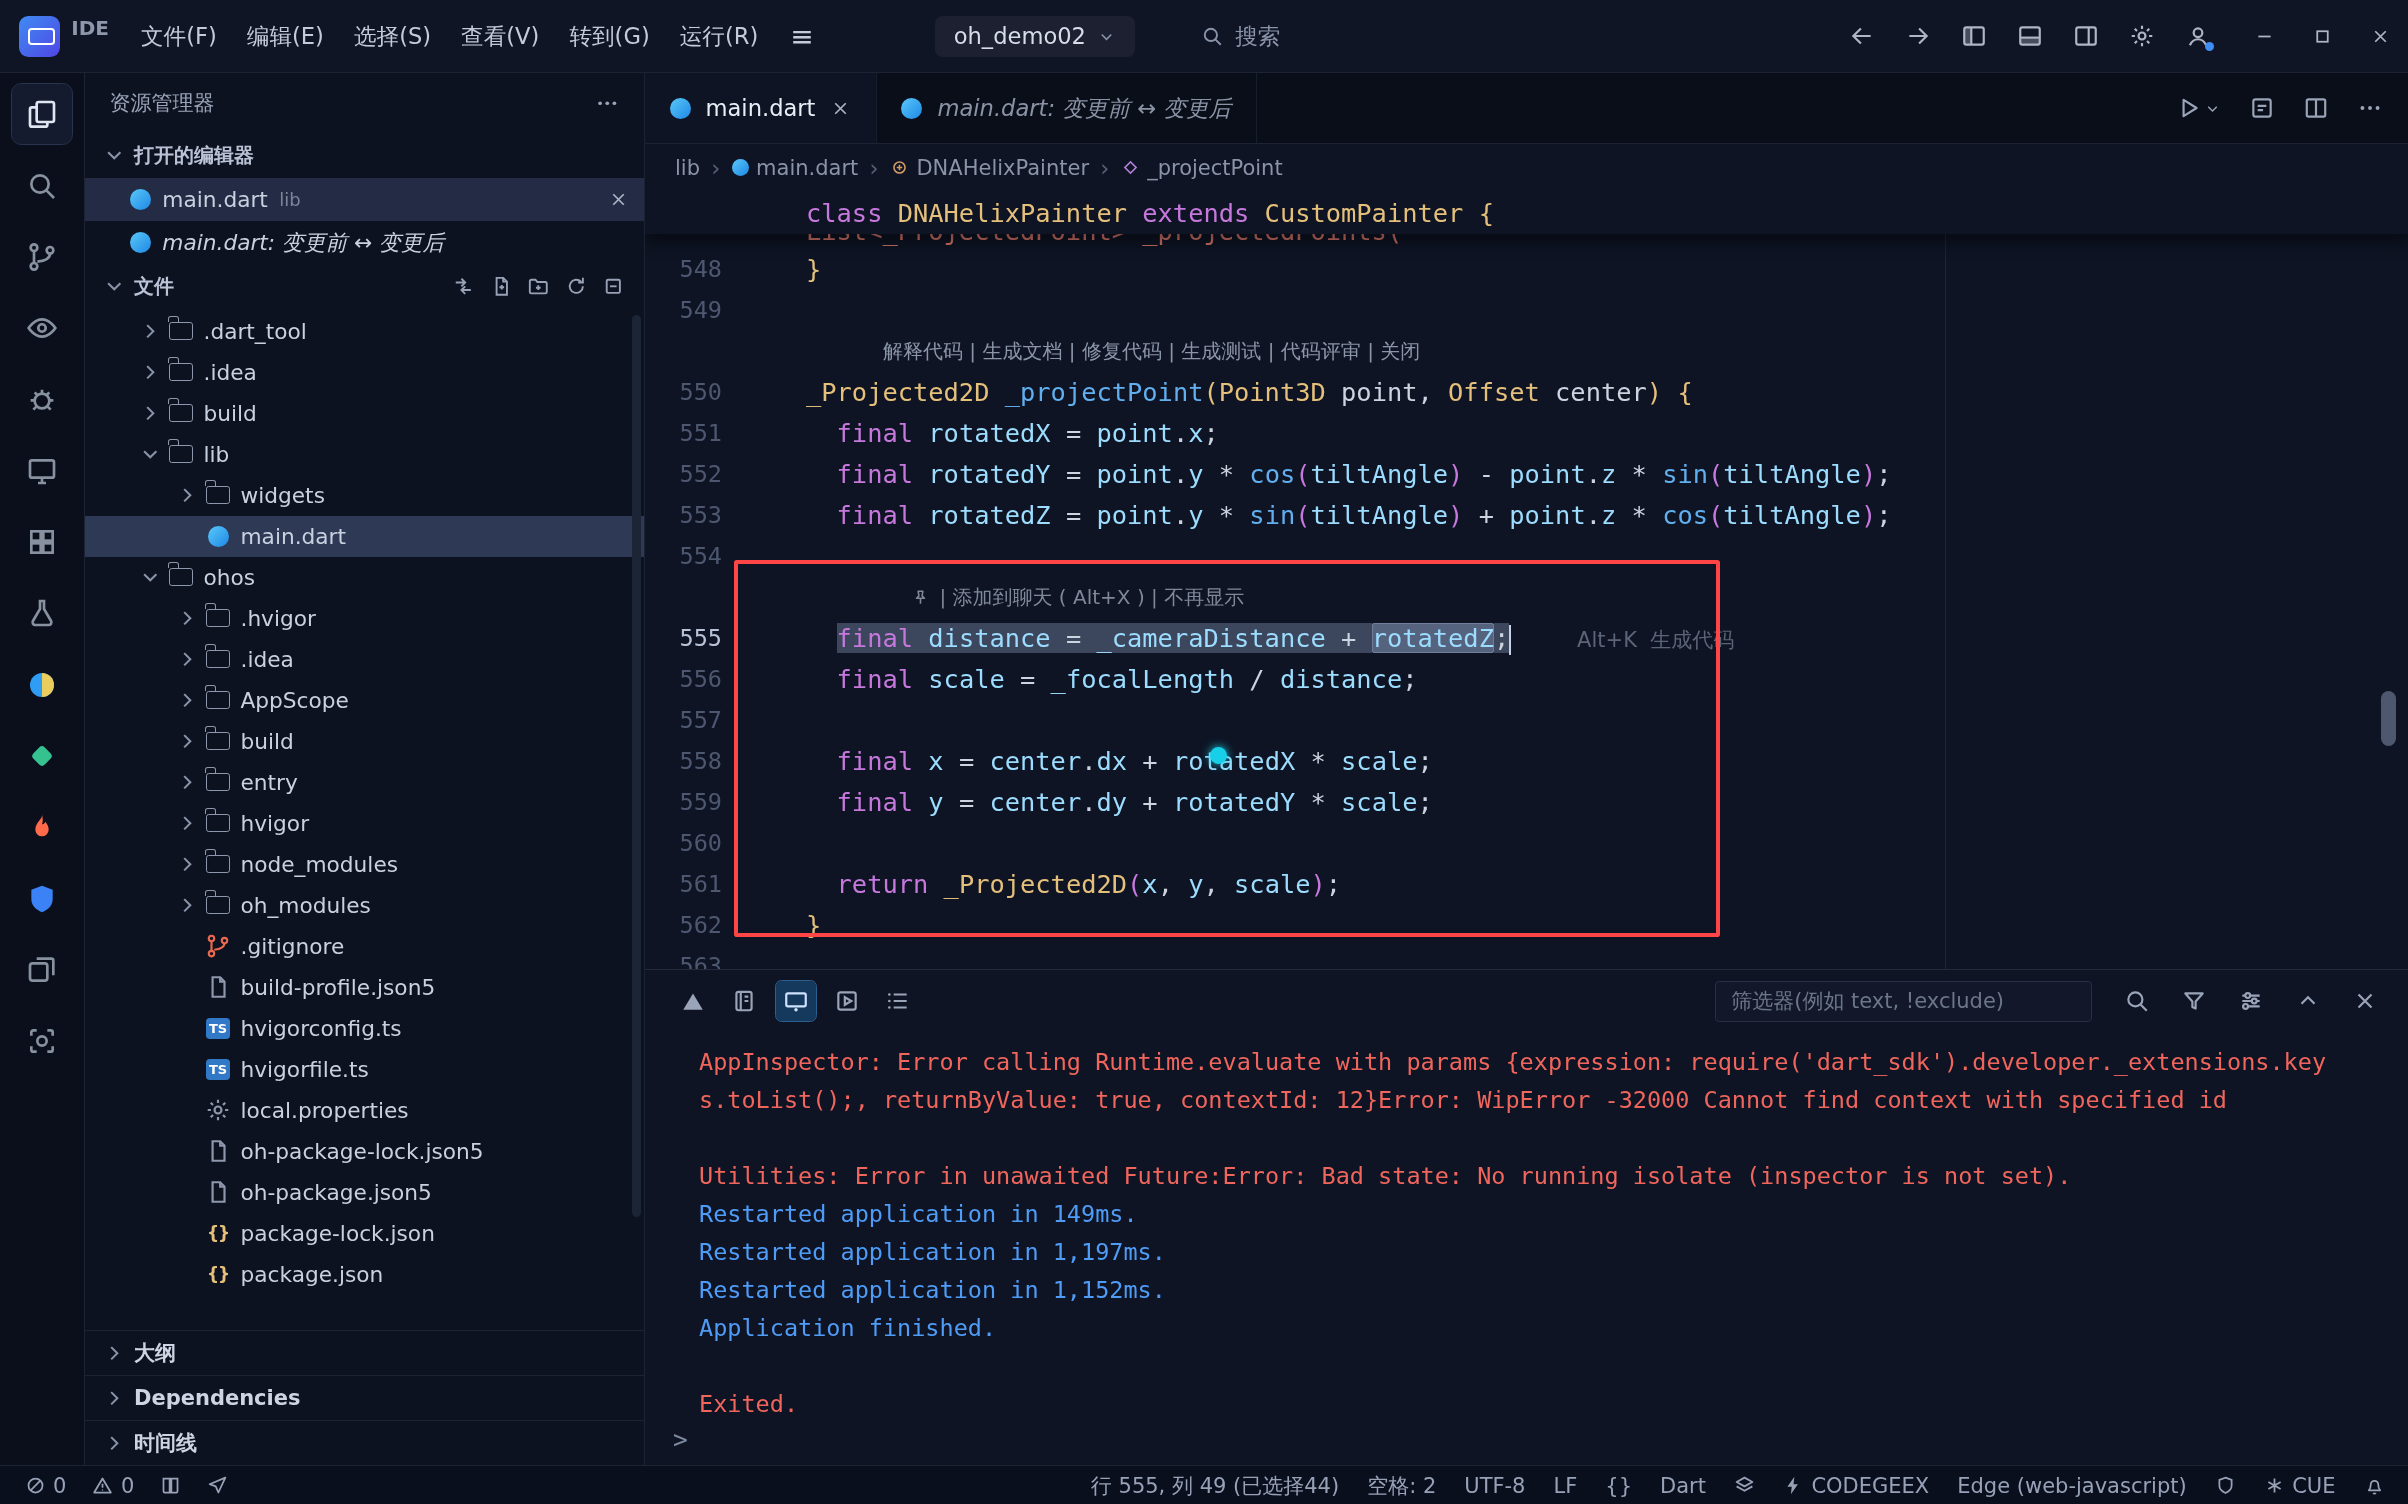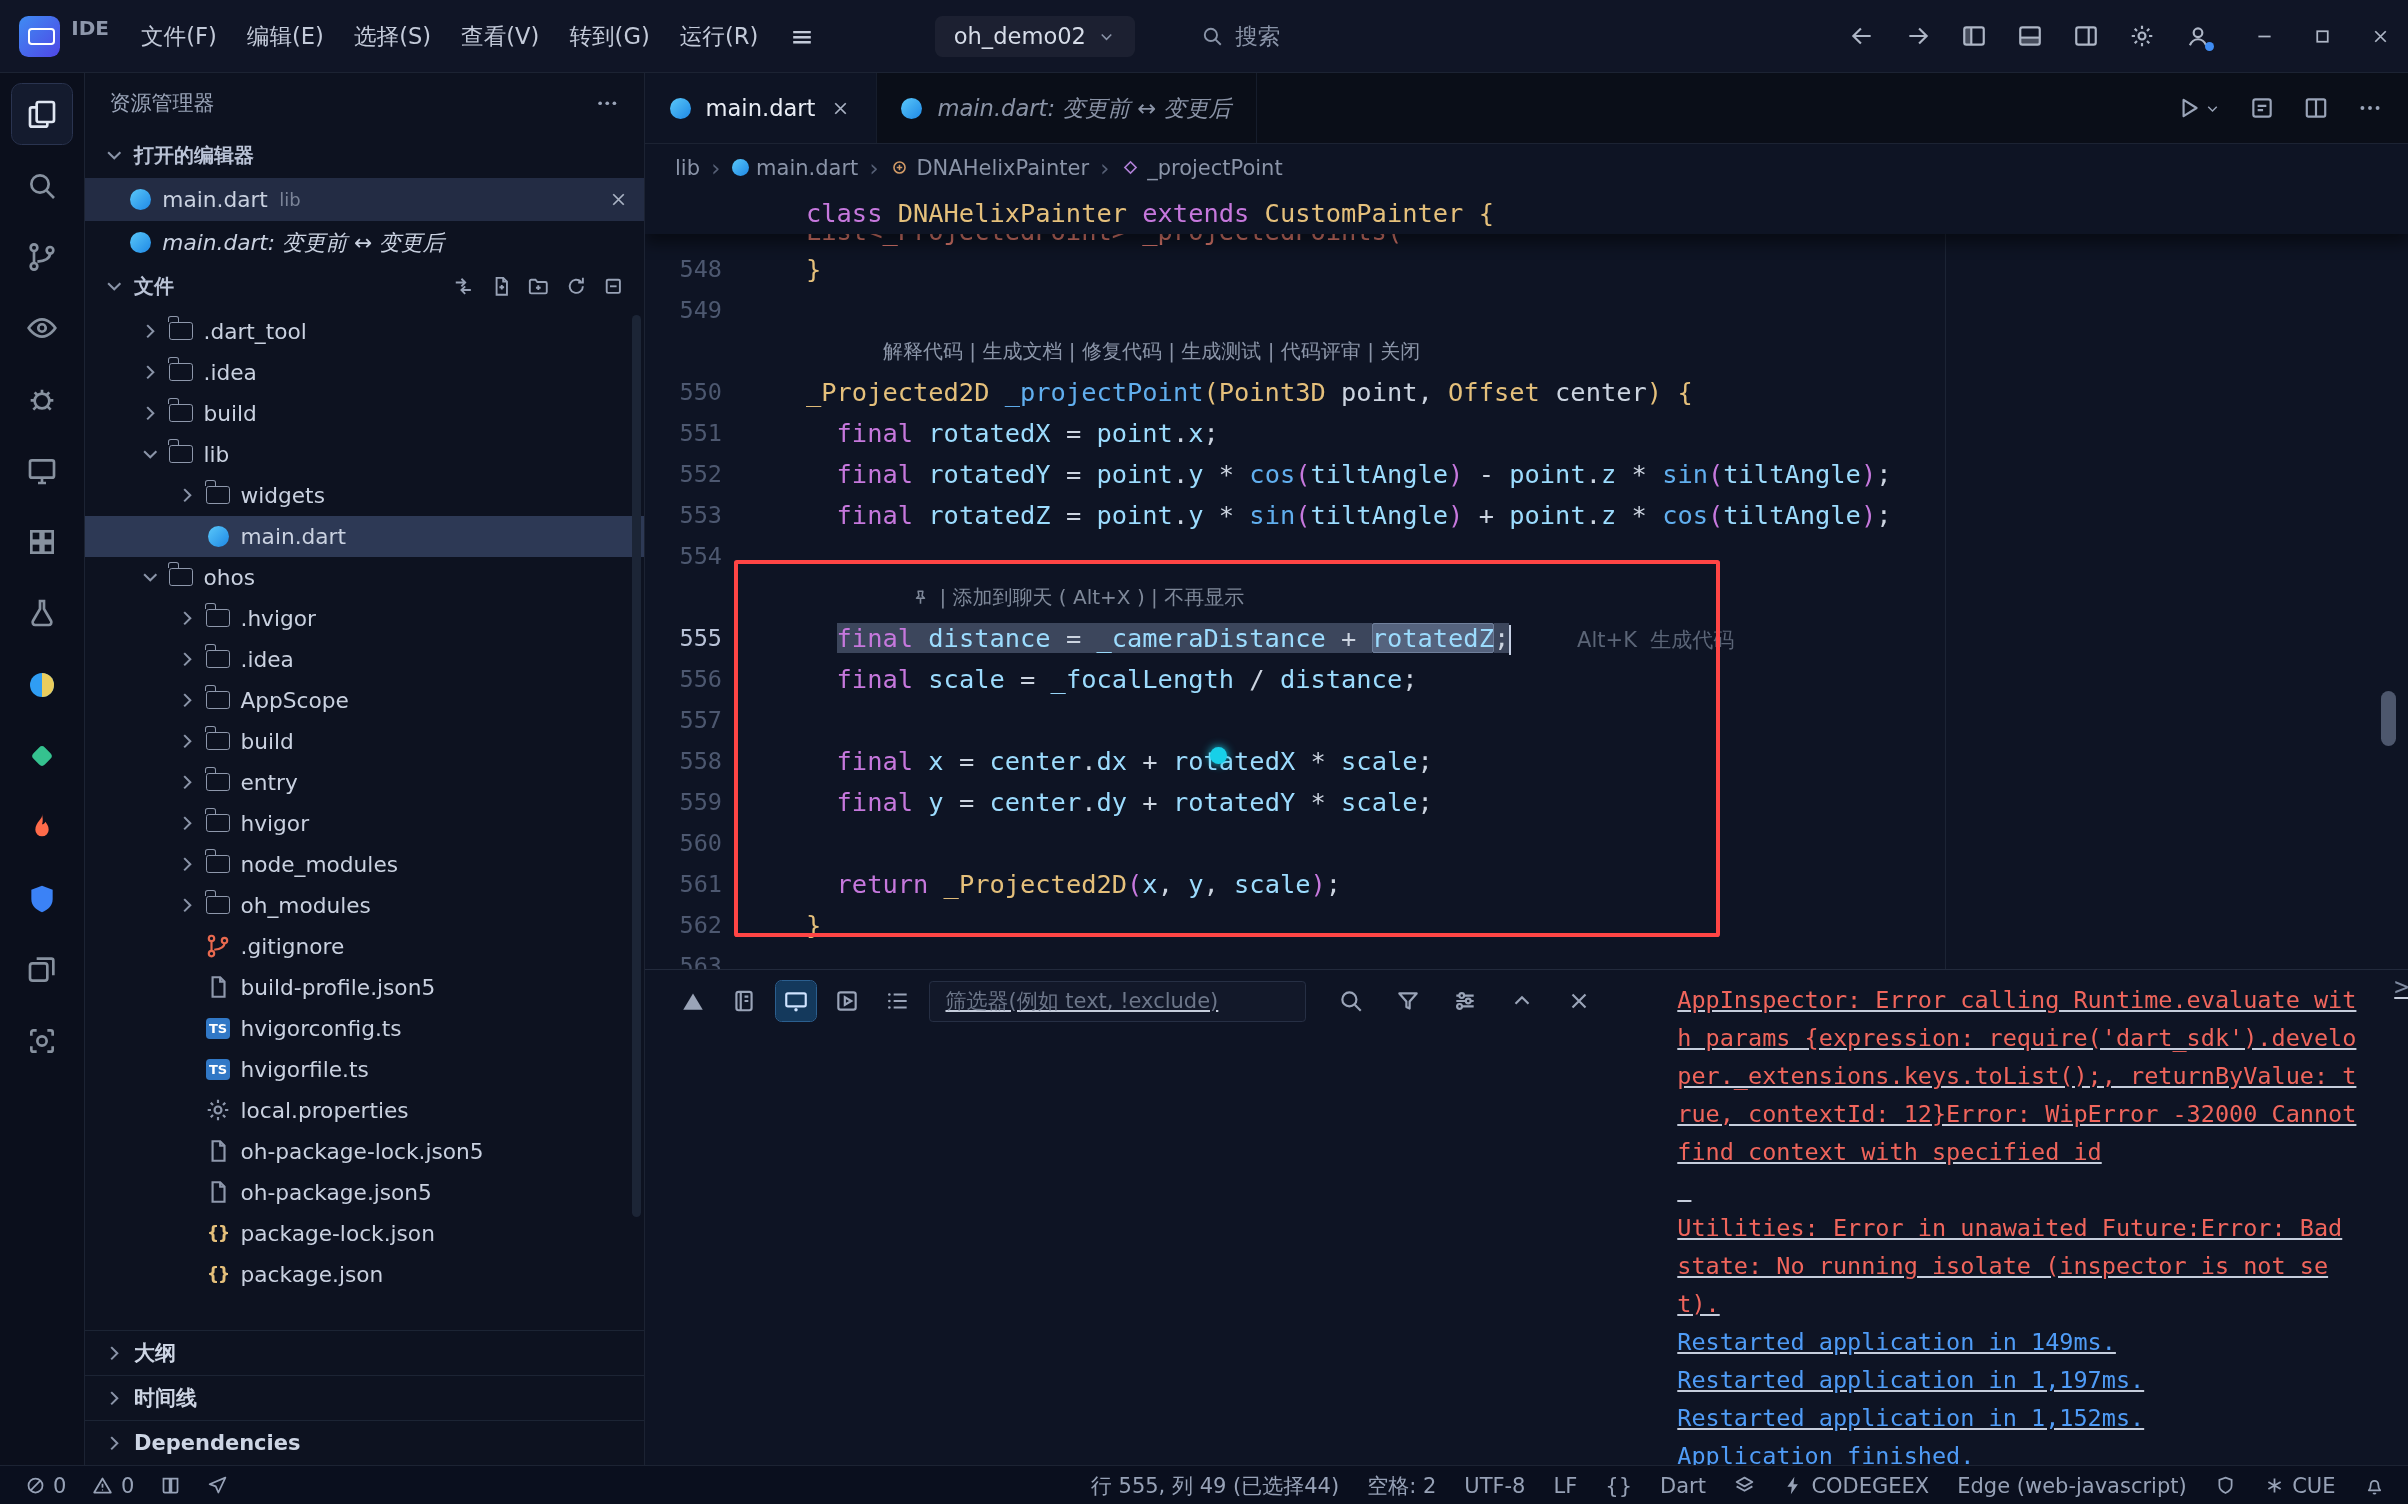--- a/index.html
+++ b/index.html
@@ -104,21 +104,21 @@
   .caret { display:inline-block; width:1.9px; height:30px; background:#c8d2e6; vertical-align:middle; }
   .ct-lens { margin-left:161px; color:#8b95a8; font-size:20px; font-family:"DejaVu Sans","Liberation Sans",sans-serif; }
   .ct-hint { margin-left:189px; color:#7e8899; font-size:20px; font-family:"DejaVu Sans","Liberation Sans",sans-serif; display:flex; align-items:center; gap:9.4px; }
   .ct-hint .ic { width:19px; height:19px; }
   .dotwrap { position:relative; display:inline-block; width:0; }
   .click-dot { position:absolute; left:-8.5px; top:-22.6px; width:17px; height:17px; border-radius:50%; background:#17d0e8; box-shadow:0 0 9.4px #17d0e8; }
   .red-box { position:absolute; left: 89px; top:369px; width:986px; height:377px; border:4.7px solid #ff4545; border-radius:2.8px; z-index:5; pointer-events:none; }
   .scroll-thumb { position:absolute; right:13px; top:500px; width:15px; height:55px; border-radius:7.5px; background:#4d576d; z-index:6; }
 
   
-  .panel { height:496px; flex:none; border-top:0.9px solid #222a3c; background:#0e1424; display:flex; flex-direction:row;text-decoration:underline; }
+  .panel { height:496px; flex:none; border-top:0.9px solid #222a3c; background:#0e1424; display:flex; flex-direction:column; }
   .panel-toolbar { height:62px; flex:none; display:flex; align-items:center; padding:0 24.5px 0 28px; gap:11.3px; color:#9aa4b8; }
   .pt-btn { width:40px; height:40px; display:flex; align-items:center; justify-content:center; border-radius:5.6px; }
   .pt-btn .ic { width:26px; height:26px; }
   .pt-btn.on { background:#14395c; color:#cfe3ff; outline:0.9px solid #2b5f8f; }
   .filter-input { margin-left:auto; width:377px; height:41px; background:#121829; border:0.9px solid #262f44; border-radius:3.8px; color:#aeb8cc; font-size:21px; padding:0 15px; outline:none; font-family:inherit; }
   .filter-input::placeholder { color:#6c7689; }
   .pt-right { display:flex; align-items:center; gap:17px; margin-left:13px; }
   .console { padding:11.3px 0 0 54px; width:1700px; font-family:"DejaVu Sans Mono","Liberation Mono",monospace; font-size:23.5px; line-height:38px; word-break:break-all; }
   .con-line { min-height:38px; color:#ccd4e0; }
   .con-line.err { color:#f0655c; }
@@ -735,29 +735,29 @@
               </svg>
             </span>
             <span>大纲</span>
           </div>
           <div class="bsec">
             <span class="chev">
               <svg viewBox="0 0 24 24" fill="none" stroke="currentColor" stroke-width="2">
                 <path d="M9 6l6 6-6 6"></path>
               </svg>
             </span>
+            <span>Dependencies</span>
+          </div>
+          <div class="bsec">
+            <span class="chev">
+              <svg viewBox="0 0 24 24" fill="none" stroke="currentColor" stroke-width="2">
+                <path d="M9 6l6 6-6 6"></path>
+              </svg>
+            </span>
             <span>时间线</span>
-          </div>
-          <div class="bsec">
-            <span class="chev">
-              <svg viewBox="0 0 24 24" fill="none" stroke="currentColor" stroke-width="2">
-                <path d="M9 6l6 6-6 6"></path>
-              </svg>
-            </span>
-            <span>Dependencies</span>
           </div>
         </div>
     </aside>
 
     <section class="editor-col">
       <div class="tabbar" id="tabbar">
           <div class="tab active">
             <span class="i-dart"></span>
             <span>main.dart</span>
             <span class="ic tab-close">

